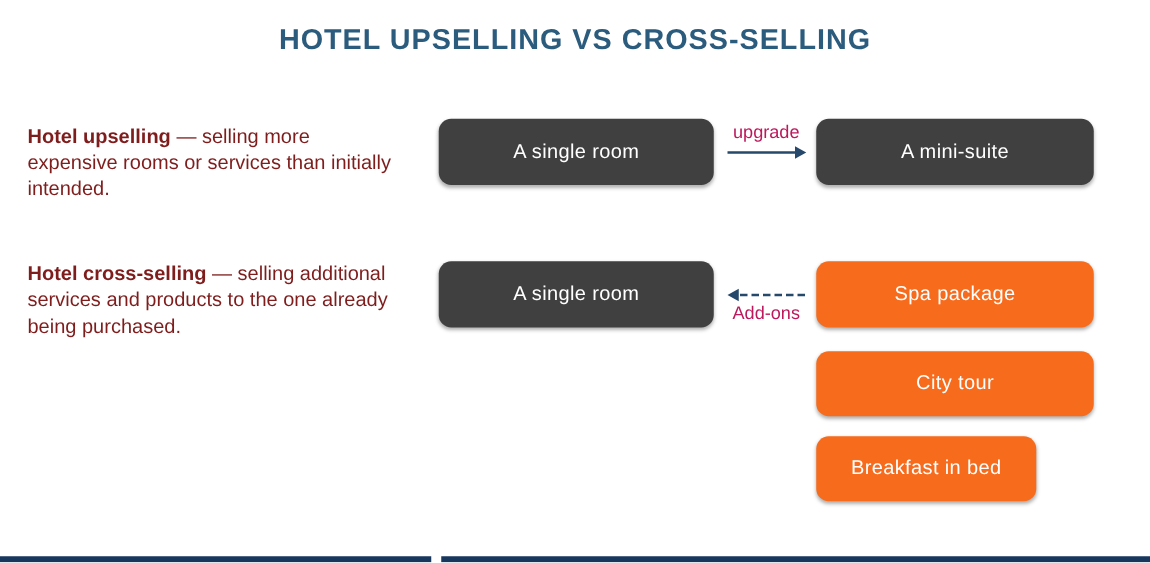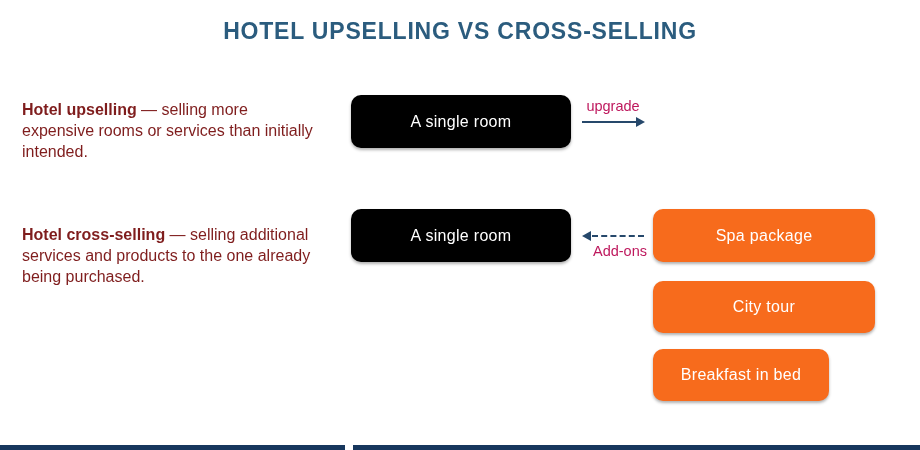--- a/index.html
+++ b/index.html
@@ -30,53 +30,53 @@
   .para {
     position: absolute;
     left: 22px;
     width: 298px;
     font-size: 16px;
     line-height: 1.32;
     color: #7f1d1d;
   }
   .para b { font-weight: 700; }
   .para-upselling { top: 99px; }
-  .para-crossselling { top: 224px; }
+  .para-crossselling { top: 209px; }
 
   .box {
     position: absolute;
     display: flex;
     align-items: center;
     justify-content: center;
     border-radius: 10px;
     color: #ffffff;
     font-size: 16px;
     letter-spacing: 0.3px;
     box-shadow: 0 2px 3px rgba(60,60,60,0.4);
   }
-  .box-blue   { background: #000000; }
+  .box-blue   { background: #404040; }
   .box-orange { background: #F76B1C; }
 
   .box-single-1   { left: 351px; top:  95px; width: 220px; height: 53px; }
   .box-minisuite  { left: 653px; top:  95px; width: 222px; height: 53px; }
   .box-single-2   { left: 351px; top: 209px; width: 220px; height: 53px; }
   .box-spa        { left: 653px; top: 209px; width: 222px; height: 53px; }
   .box-citytour   { left: 653px; top: 281px; width: 222px; height: 52px; }
   .box-breakfast  { left: 653px; top: 349px; width: 176px; height: 52px; }
 
   .arrow-label {
     position: absolute;
     left: 579px;
     width: 68px;
     text-align: center;
     font-size: 14.5px;
     color: #be185d;
   }
   .label-upgrade { top: 98px; }
-  .label-addons  { top: 243px; text-align: right; }
+  .label-addons  { top: 243px; }
 
   .arrow-line {
     position: absolute;
     height: 0;
   }
   .arrow-solid {
     left: 582px; top: 121px; width: 54px;
     border-top: 2px solid #26486B;
   }
   .arrow-solid .head-right {
@@ -120,20 +120,23 @@
 
   <div class="box box-blue box-single-1">
     <span>A single room</span>
   </div>
 
   <div class="arrow-label label-upgrade">upgrade</div>
   <div class="arrow-line arrow-solid">
     <span class="head-right"></span>
   </div>
 
+  <div class="box box-blue box-minisuite">
+    <span>A mini-suite</span>
+  </div>
 
   <div class="box box-blue box-single-2">
     <span>A single room</span>
   </div>
 
   <div class="arrow-line arrow-dashed">
     <span class="head-left"></span>
   </div>
   <div class="arrow-label label-addons">Add-ons</div>
 

